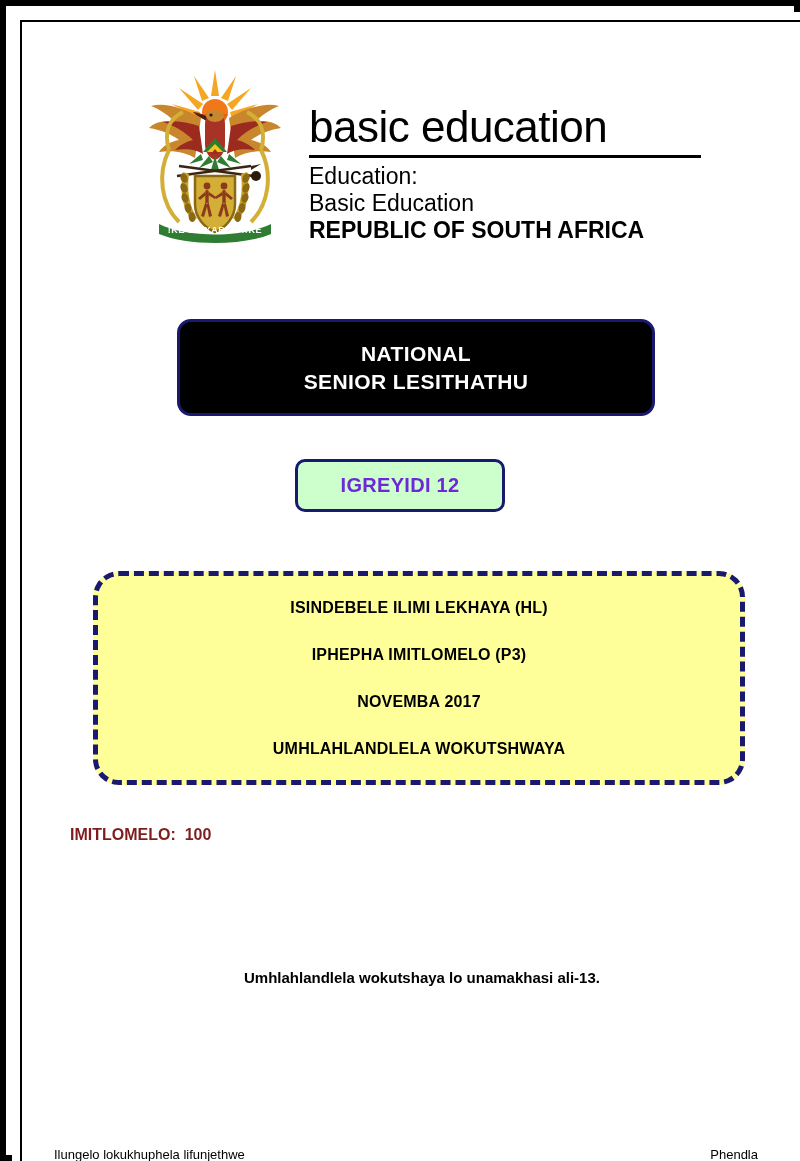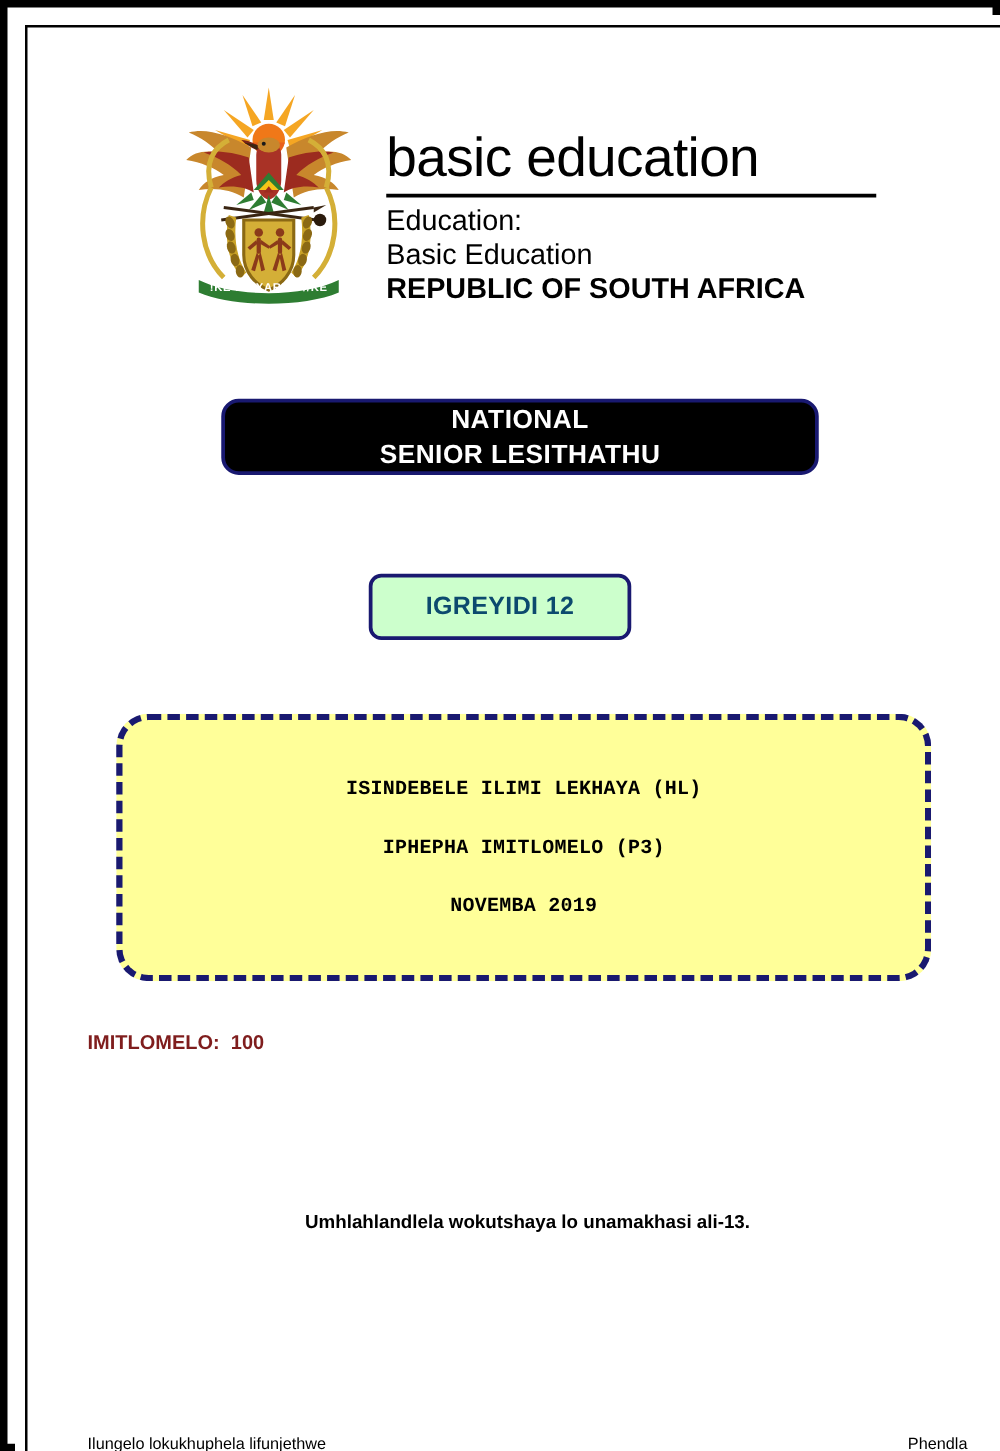--- a/index.html
+++ b/index.html
@@ -101,21 +101,21 @@
     font-weight: bold;
     white-space: nowrap;
   }
 
   
   .nsc-box {
     position: absolute;
     left: 146px;
     top: 288px;
     width: 478px;
-    height: 61px;
+    height: 97px;
     box-sizing: border-box;
     background: #000000;
     border: 3px solid #191970;
     border-radius: 14px;
     display: flex;
     flex-direction: column;
     align-items: center;
     justify-content: center;
   }
   .nsc-line {
@@ -138,40 +138,39 @@
     background: #ccffcc;
     border: 3px solid #191970;
     border-radius: 10px;
     display: flex;
     align-items: center;
     justify-content: center;
   }
   .grade-label {
     font-size: 20px;
     font-weight: bold;
-    color: #0c4a6e;
+    color: #6d28d9;
     letter-spacing: 0.3px;
   }
 
   
   .paper-box {
     position: absolute;
     left: 62px;
     top: 540px;
     width: 652px;
     height: 214px;
     box-sizing: border-box;
     background: #ffff99;
     border: 5px dashed #191970;
     border-radius: 26px;
     display: flex;
     flex-direction: column;
     align-items: center;
     justify-content: center;
-    font-family: Liberation Mono, monospace;
   }
   .paper-line {
     font-size: 16px;
     font-weight: bold;
     color: #000000;
     text-align: center;
     letter-spacing: 0.2px;
     margin: 0;
     height: 47px;
     line-height: 47px;
@@ -196,21 +195,21 @@
     width: 782px;
     text-align: center;
     font-size: 15px;
     font-weight: bold;
     color: #000000;
   }
 
   
   .footer {
     position: absolute;
-    left: 39px;
+    left: 23px;
     top: 1116px;
     width: 704px;
     display: flex;
     justify-content: space-between;
     align-items: baseline;
     font-size: 13px;
     font-weight: 400;
     color: #000000;
   }
 </style>
@@ -333,21 +332,22 @@
           <div class="nsc-line">SENIOR LESITHATHU</div>
         </div>
 
         <div class="grade-box">
           <div class="grade-label">IGREYIDI 12</div>
         </div>
 
         <div class="paper-box">
           <div class="paper-line">ISINDEBELE ILIMI LEKHAYA (HL)</div>
           <div class="paper-line">IPHEPHA IMITLOMELO (P3)</div>
-          <div class="paper-line">NOVEMBA 2019</div>
+          <div class="paper-line">NOVEMBA 2017</div>
+          <div class="paper-line">UMHLAHLANDLELA WOKUTSHWAYA</div>
         </div>
 
         <div class="marks-line">IMITLOMELO:  100</div>
 
         <div class="pagecount-note">Umhlahlandlela wokutshaya lo unamakhasi ali-13.</div>
 
         <div class="footer">
           <span>Ilungelo lokukhuphela lifunjethwe</span>
           <span>Phendla</span>
         </div>

